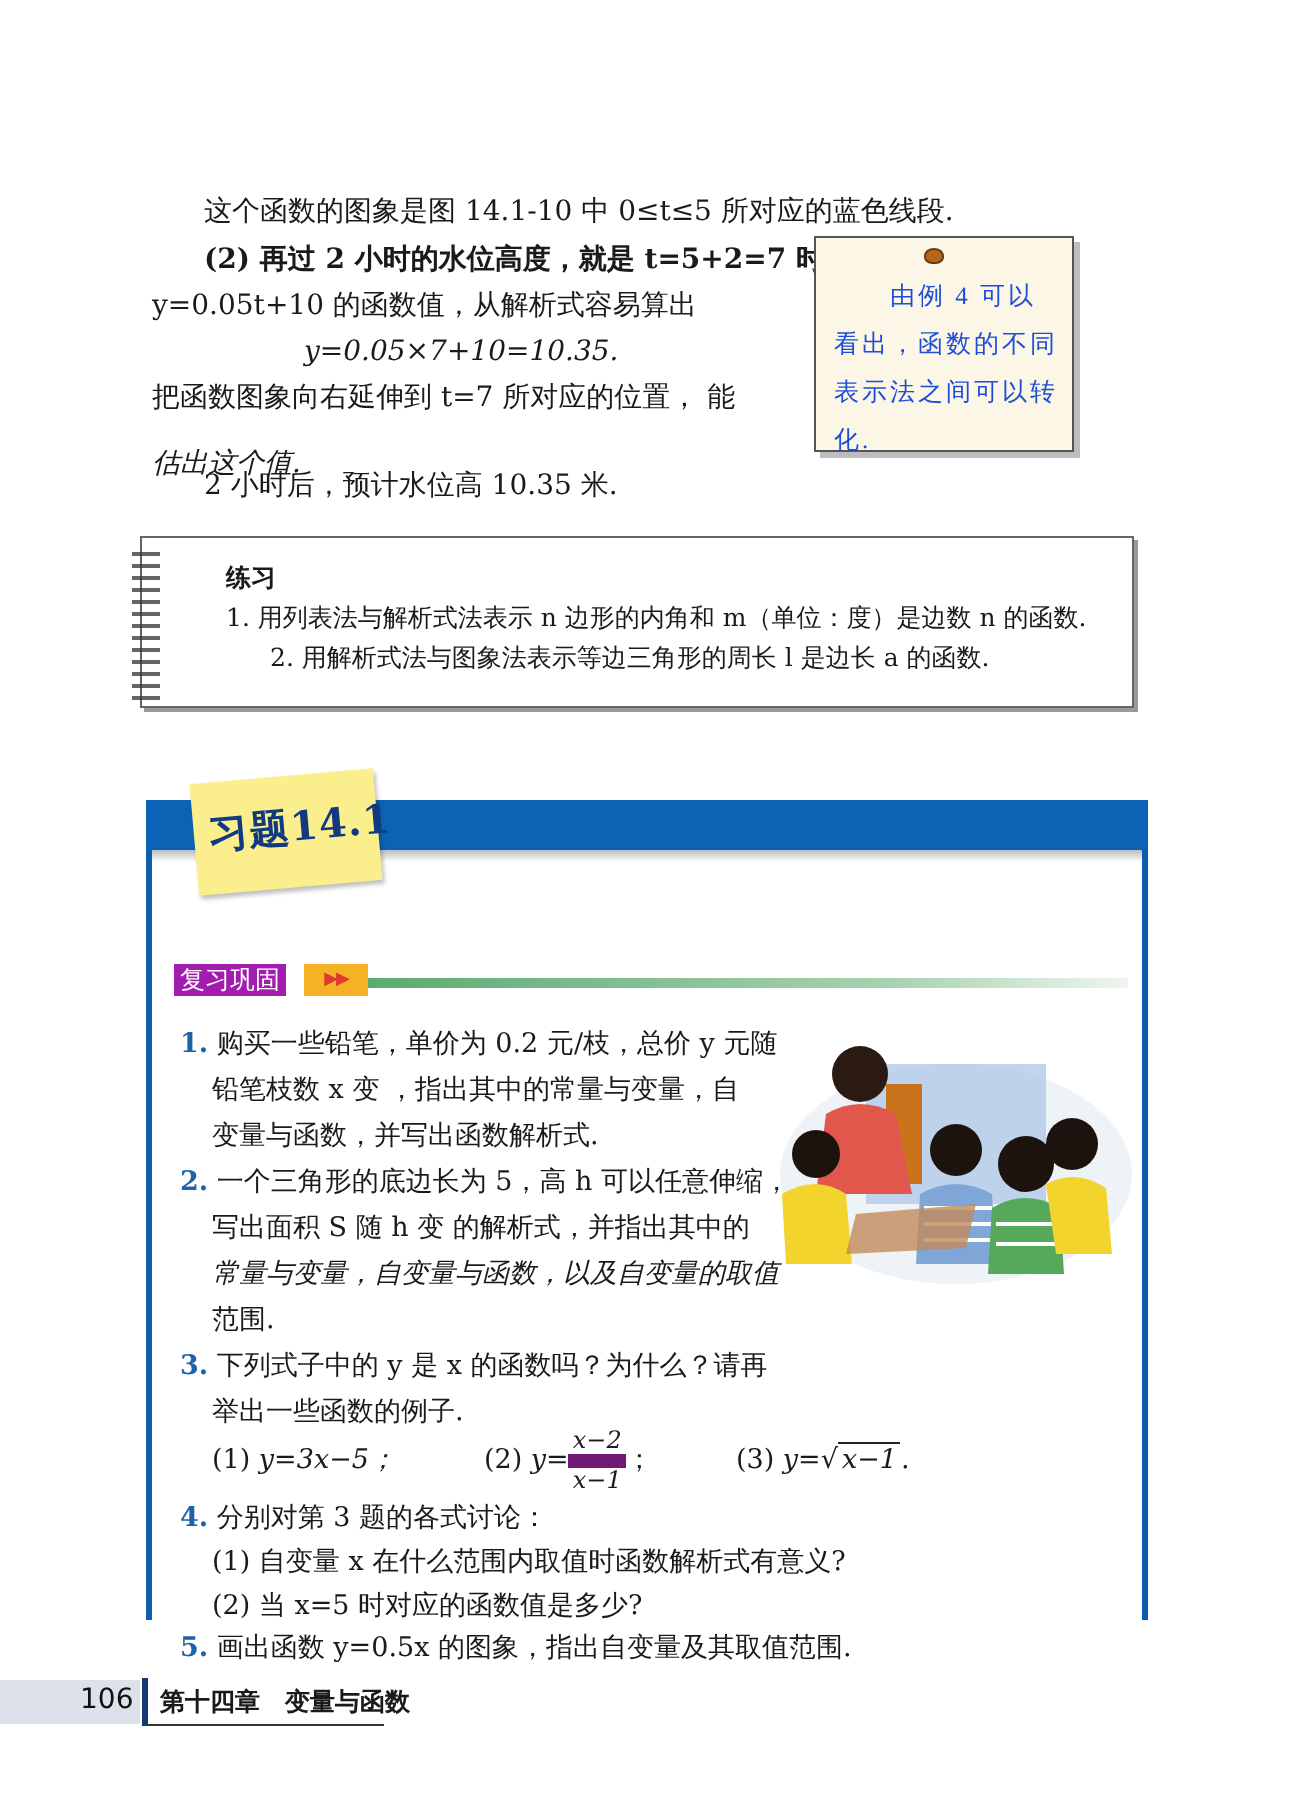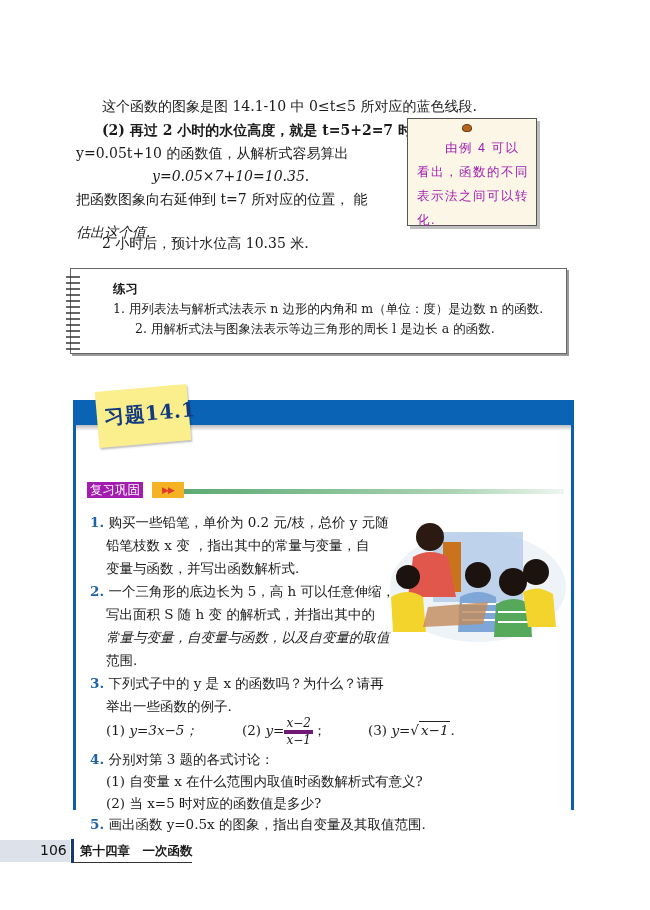--- a/index.html
+++ b/index.html
@@ -8,21 +8,21 @@
   .abs { position:absolute; }
   .line { font-size:14px; line-height:22px; white-space:nowrap; }
   .i { font-style:italic; }
 
   
   .note { left:407px; top:118px; width:128px; height:106px; background:#fbf6e6;
           border:1px solid #555; box-shadow:3px 3px 0 #bdbdbd; }
   .pin { left:463px; top:125px; width:8px; height:6px; background:#b5651d; border-radius:50% 50% 40% 40%;
          box-shadow:0 0 0 1px #6b3a0f; }
   .note-text { left:417px; top:136px; width:112px; font-size:12.5px; line-height:24px;
-               letter-spacing:1.5px; font-family:Liberation Sans, sans-serif; color:#a21caf; }
+               letter-spacing:1.5px; font-family:Liberation Serif, serif; color:#1d4ed8; }
 
   
   .practice { left:70px; top:268px; width:495px; height:84px; background:#fff;
               border:1px solid #666; box-shadow:2px 2px 0 #9a9a9a; }
   .spiral { left:66px; top:276px; width:14px; height:76px;
             background:repeating-linear-gradient(to bottom,#333 0 2px,transparent 2px 6px); opacity:.75; }
   .practice-title { left:113px; top:281px; font-size:12.5px; font-weight:bold; }
   .practice-item { left:113px; font-size:12.5px; line-height:18px; white-space:nowrap; }
 
   
@@ -41,21 +41,21 @@
                     font-size:9px; line-height:16px; text-align:center; letter-spacing:-1px; }
   .section-bar { left:184px; top:489px; width:380px; height:5px;
                  background:linear-gradient(to right,#5caa72,#a9d3b2 70%,#eef6ef); }
 
   .ex { font-size:13.5px; line-height:23px; white-space:nowrap; }
   .num { color:#1e62a8; font-weight:bold; }
 
   .illus { left:388px; top:512px; width:180px; height:135px; }
 
   .frac { display:inline-block; vertical-align:middle; text-align:center; font-size:12px; line-height:13px; }
-  .frac .n { display:block; border-bottom:4px solid #701a75; padding:0 2px;font-style:italic; }
+  .frac .n { display:block; border-bottom:7px solid #701a75; padding:0 2px;font-style:italic; }
   .frac .d { display:block; padding:0 2px; }
   .sqrt { border-top:1px solid #222; padding:0 2px; }
 
   
   .foot-grey { left:0; top:840px; width:70px; height:22px; background:#dde1ea; }
   .foot-num { left:40px; top:842px; font-size:14px; font-family:"DejaVu Sans","Liberation Sans",sans-serif; color:#111; }
   .foot-bar { left:71px; top:839px; width:3px; height:24px; background:#133a73; }
   .foot-title { left:80px; top:843px; font-size:12.5px; font-weight:bold; white-space:nowrap; }
   .foot-underline { left:74px; top:862px; width:118px; height:1px; background:#333; }
 </style>
@@ -150,14 +150,14 @@
 <div class="abs ex" style="left:106px;top:792px;">(2) 当 x=5 时对应的函数值是多少?</div>
 
 <div class="abs ex" style="left:90px;top:813px;">
   <span class="num">5.</span>
   <span>画出函数 y=0.5x 的图象，指出自变量及其取值范围.</span>
 </div>
 
 <div class="abs foot-grey"></div>
 <div class="abs foot-num">106</div>
 <div class="abs foot-bar"></div>
-<div class="abs foot-title">第十四章　一次函数</div>
+<div class="abs foot-title">第十四章　变量与函数</div>
 <div class="abs foot-underline"></div>
 
 </body></html>

